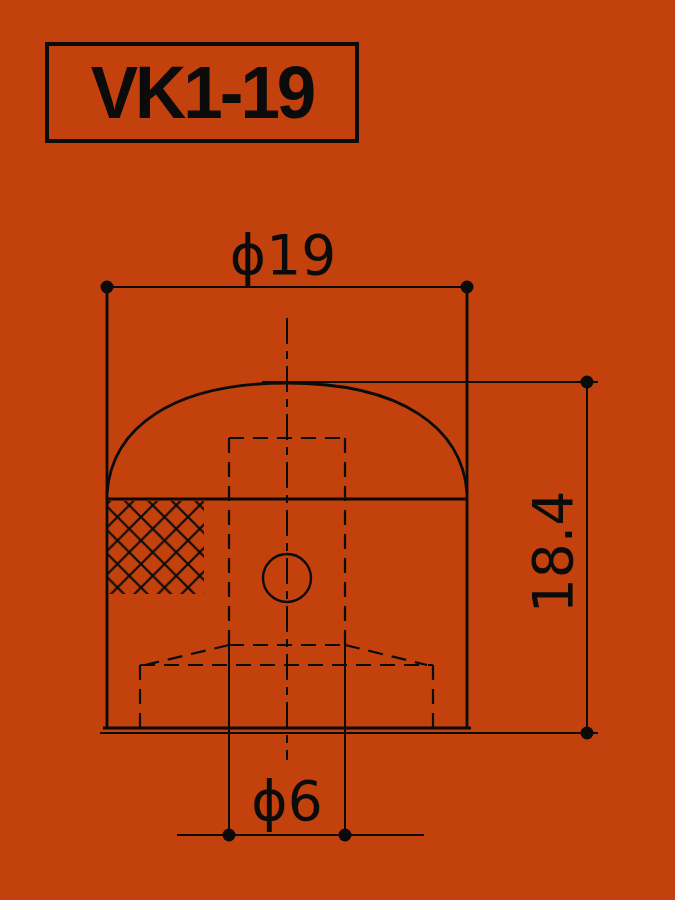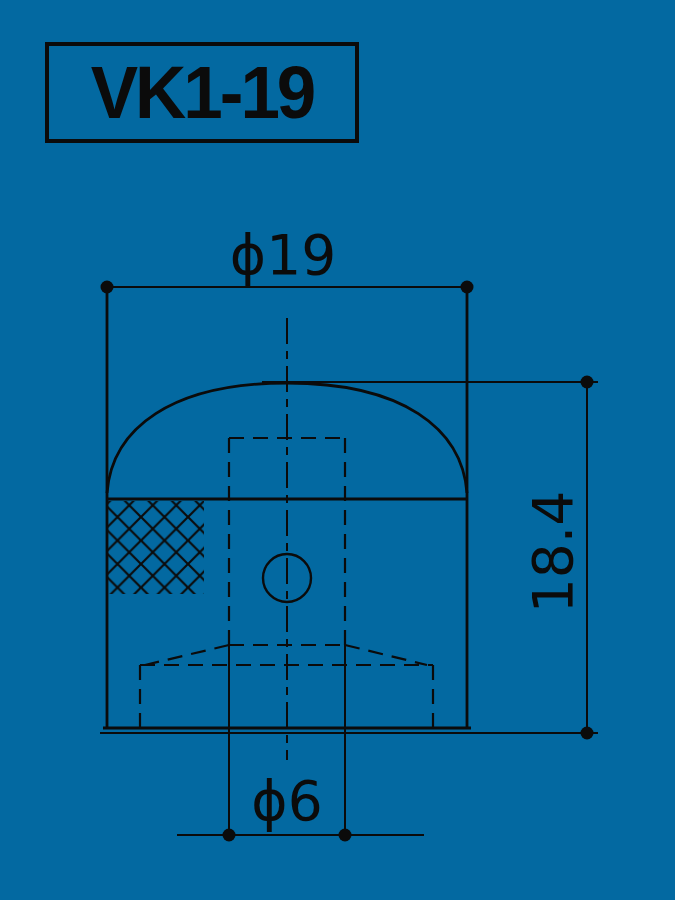--- a/index.html
+++ b/index.html
@@ -4,21 +4,21 @@
 <style>
   html, body {
     margin: 0;
     padding: 0;
     background: #ffffff;
   }
   #stage {
     position: relative;
     width: 675px;
     height: 900px;
-    background: #0369a1;
+    background: #c2410c;
     font-family: "Liberation Sans", sans-serif;
     overflow: hidden;
   }
   #part-label-box {
     position: absolute;
     left: 45px;
     top: 42px;
     width: 306px;
     height: 93px;
     border: 4px solid #0b0b0b;

